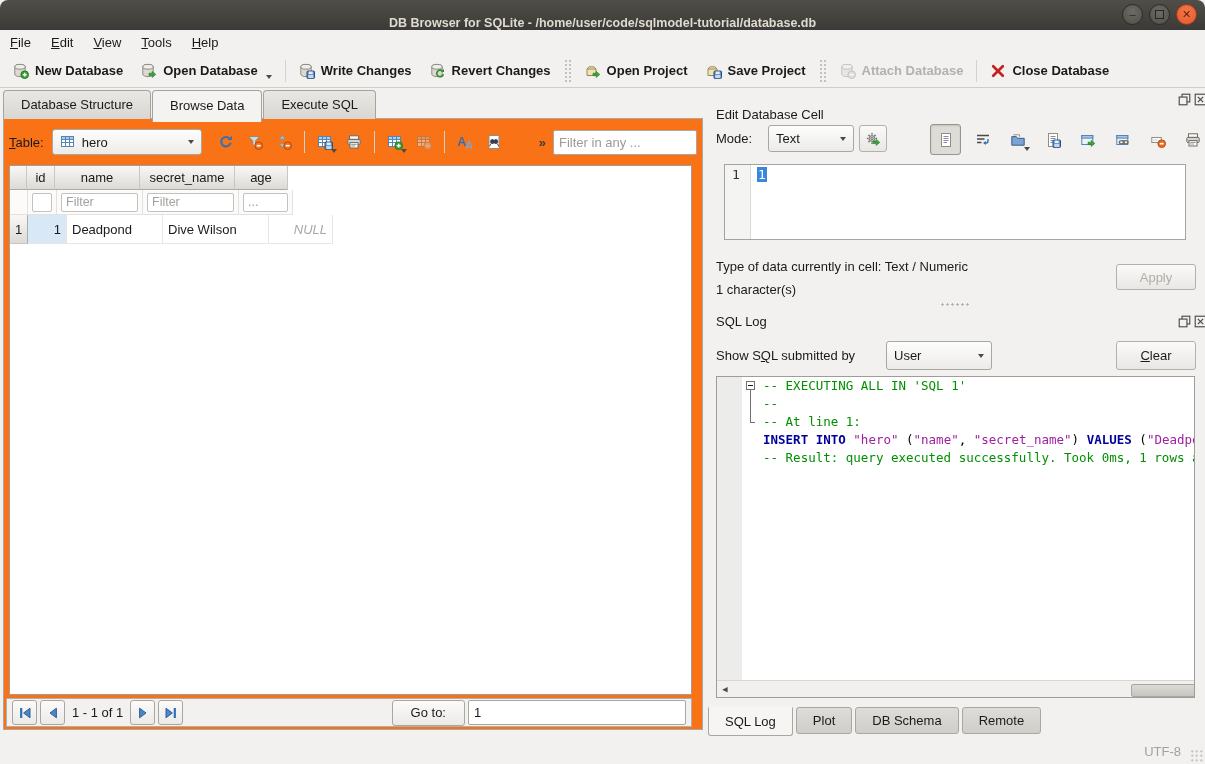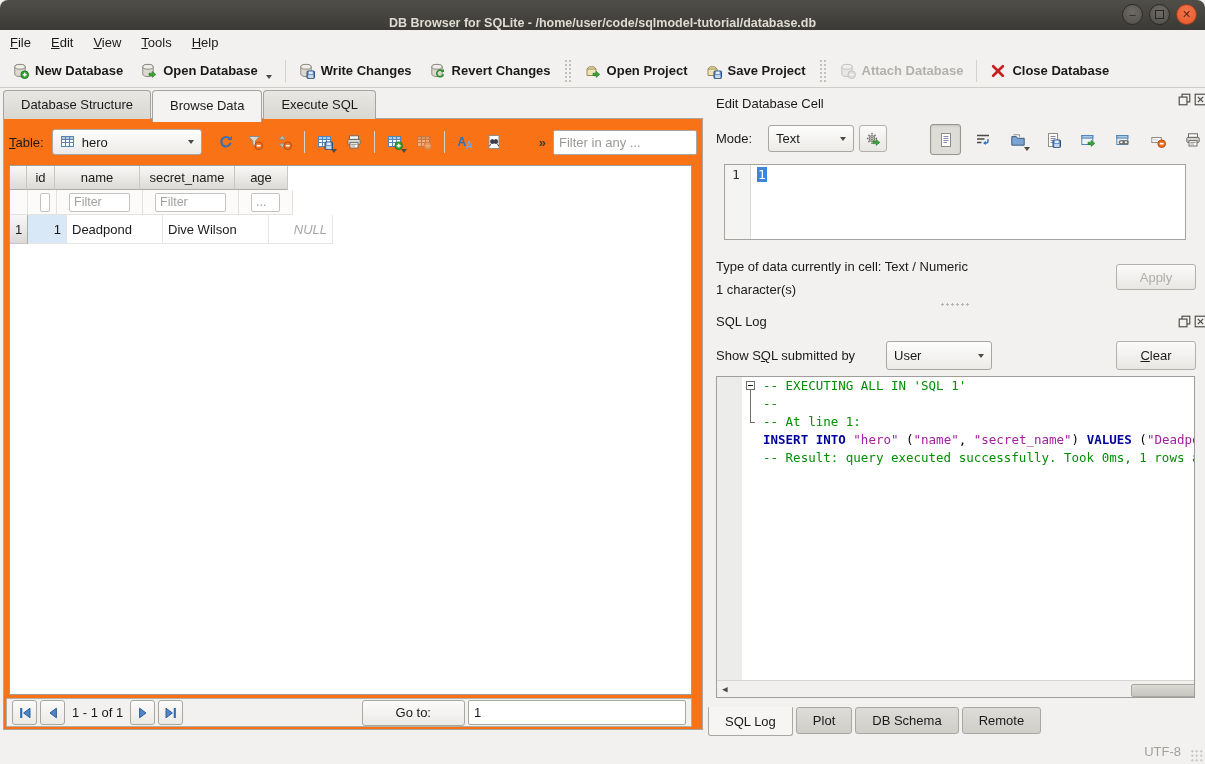--- a/index.html
+++ b/index.html
@@ -45,35 +45,35 @@
   .textfield{border:1px solid #a9a7a2;border-radius:2px;background:#fff;height:25px;box-sizing:border-box;
              font-family:"Liberation Sans",sans-serif;font-size:13px;padding:0 5px;color:#1a1a1a;}
   .textfield::placeholder{color:#9c9a96;}
   .overflow-chevron{margin-left:auto;font-weight:bold;color:#3a3a3a;padding:0 4px;}
   
   .grid{position:absolute;left:5px;top:46px;right:10px;bottom:34px;background:#fff;border:1px solid #9f9d99;overflow:hidden;}
   .grow{display:flex;}
   .gcell{box-sizing:border-box;border-right:1px solid #c9c7c2;border-bottom:1px solid #c9c7c2;overflow:hidden;white-space:nowrap;}
   .ghead{background:linear-gradient(#f9f8f7,#dcdad6);height:24px;display:flex;align-items:center;justify-content:center;border-bottom:1px solid #aeaca7;}
   .gfilter{height:24px;background:#fcfbfa;display:flex;align-items:center;border-right:1px solid #e4e2de;border-bottom:1px solid #e4e2de;}
-  .gfilter input{margin:1px 12px;width:100%;height:19px;border:1px solid #c4c2be;border-radius:2px;
+  .gfilter input{margin:1px 4px;width:100%;height:19px;border:1px solid #c4c2be;border-radius:2px;
                  font-family:"Liberation Sans",sans-serif;font-size:12.5px;padding:0 4px;box-sizing:border-box;min-width:0;}
   .gfilter input::placeholder{color:#a4a2a0;}
   .gdata{height:28px;display:flex;align-items:center;padding:0 5px;border-right:1px solid #e8e6e2;border-bottom:1px solid #e8e6e2;font-size:13px;}
   .rownum{background:linear-gradient(#f9f8f7,#dcdad6);display:flex;align-items:center;justify-content:center;border-right:1px solid #aeaca7;border-bottom:1px solid #c9c7c2;}
   .cell-num{justify-content:flex-end;}
   .cell-null{justify-content:flex-end;color:#a8a8a8;font-style:italic;}
   .cell-selected{background:#d9e8f6;}
   
   .pagebar{position:absolute;left:2px;right:10px;bottom:2px;height:29px;border:1px solid #b0aeaa;
            display:flex;align-items:center;gap:3px;padding:0 5px;box-sizing:border-box;background:#f2f1f0;}
   .navbtn{width:23px;height:23px;border:1px solid #a9a7a2;border-radius:3px;background:linear-gradient(#fcfbfa,#eceae7);
           display:flex;align-items:center;justify-content:center;}
   .range-text{padding:0 4px;}
-  .goto-btn{height:24px;padding:0 33px;border:1px solid #a9a7a2;border-radius:3px;background:linear-gradient(#fcfbfa,#eceae7);
+  .goto-btn{height:24px;padding:0 18px;border:1px solid #a9a7a2;border-radius:3px;background:linear-gradient(#fcfbfa,#eceae7);
             display:flex;align-items:center;margin-left:auto;text-align:right;}
   .goto-input{width:218px;}
   
   .dock-title{position:absolute;font-size:13px;color:#1a1a1a;}
   .dock-btns{position:absolute;display:flex;gap:3px;}
   .dbtn{width:13px;height:13px;display:flex;align-items:center;justify-content:center;}
   .button{border:1px solid #b3b1ac;border-radius:3px;background:linear-gradient(#fbfaf9,#e9e7e4);
           display:flex;align-items:center;justify-content:center;box-sizing:border-box;}
   .button.disabled{color:#b0aeaa;}
   .pressed{border:1px solid #97958e;background:#dedcd7;box-shadow:inset 0 1px 2px rgba(0,0,0,.12);}
@@ -428,21 +428,21 @@
             </svg>
           </span>
         </div>
         <div class="goto-btn">
         <span>Go to:</span>
       </div>
       <input class="textfield goto-input" value="1" style="">
     </div>
   </div>
 
-  <div class="dock-title" style="left:716px;top:96px;">Edit Database Cell</div>
+  <div class="dock-title" style="left:716px;top:107px;">Edit Database Cell</div>
   <div class="dock-btns" style="left:1178px;top:93px;">
     <span class="dbtn" id="float1">
         <svg width="13" height="13" viewBox="0 0 16 16">
           <rect x="5" y="1.5" width="9.5" height="9.5" fill="none" stroke="#4a4a46" stroke-width="1.4"></rect>
           <rect x="1.5" y="5" width="9.5" height="9.5" fill="#f2f1f0" stroke="#4a4a46" stroke-width="1.4"></rect>
         </svg>
       </span>
     <span class="dbtn" id="close1">
         <svg width="13" height="13" viewBox="0 0 16 16">
           <rect x="1.5" y="1.5" width="13" height="13" fill="none" stroke="#4a4a46" stroke-width="1.4"></rect>

